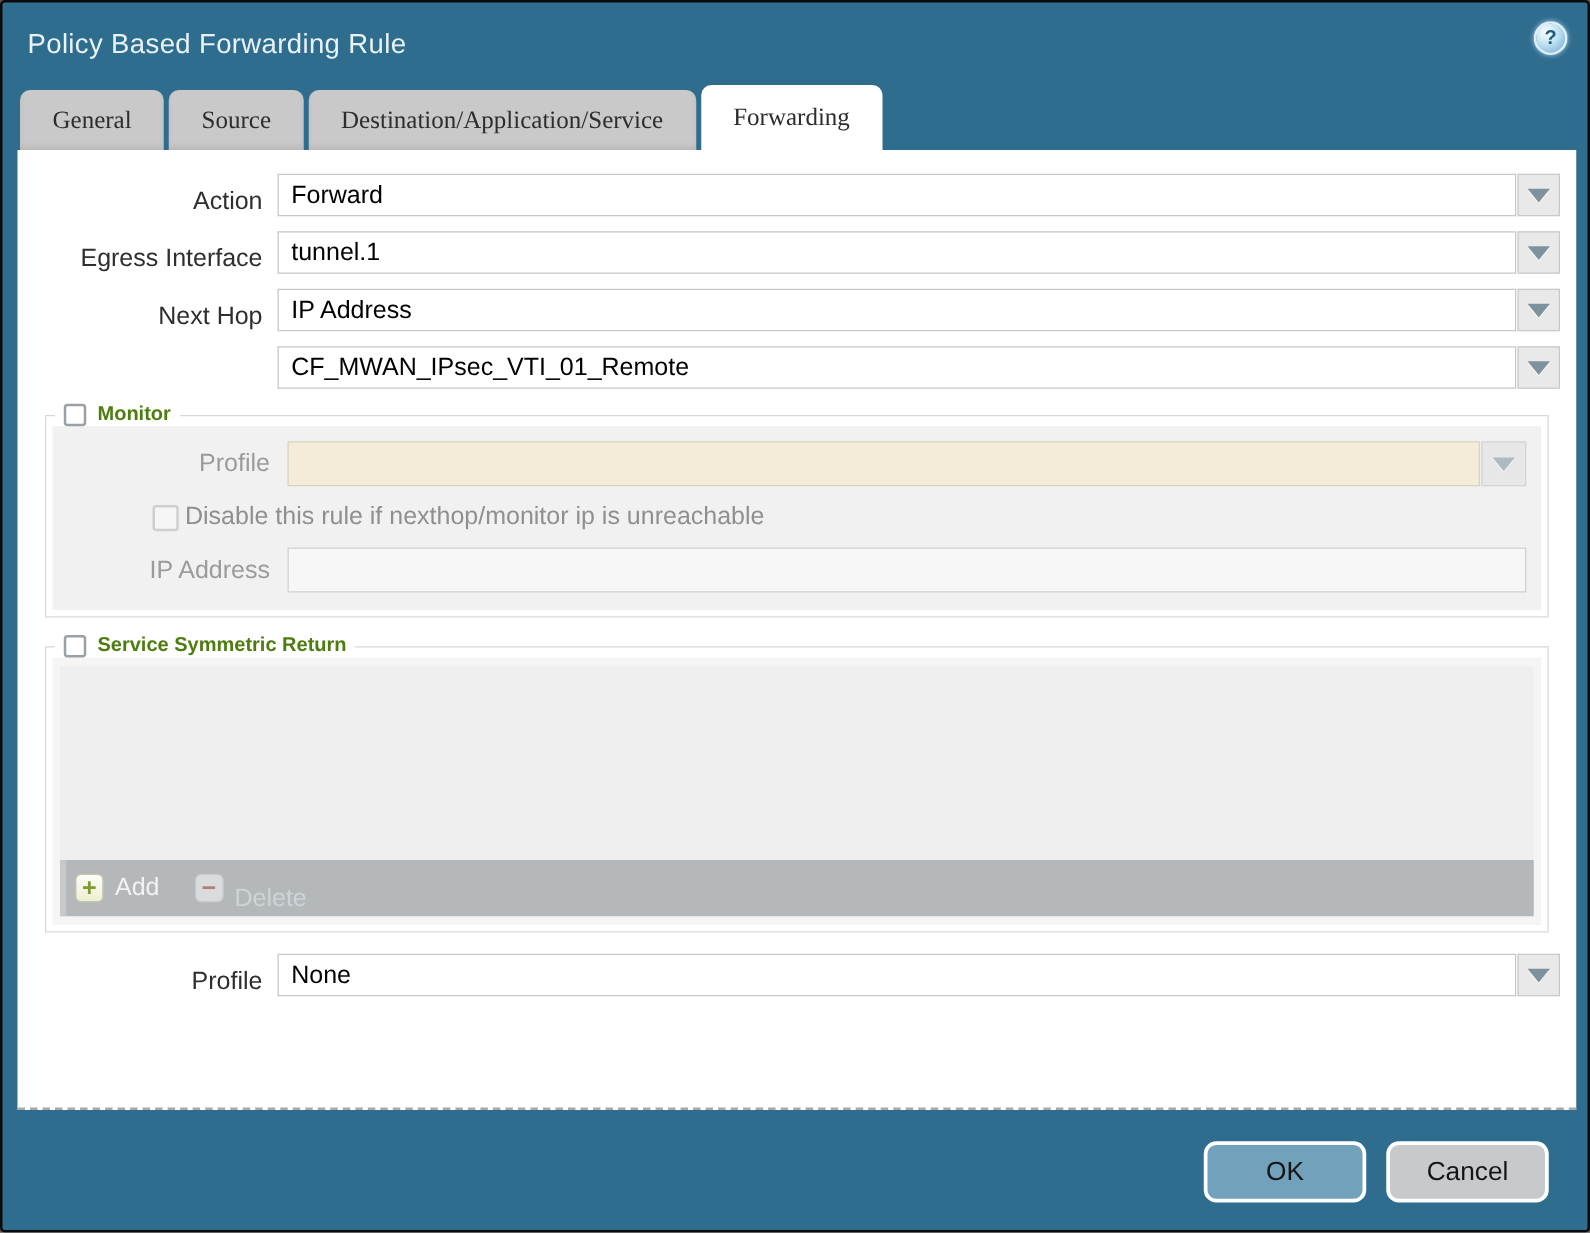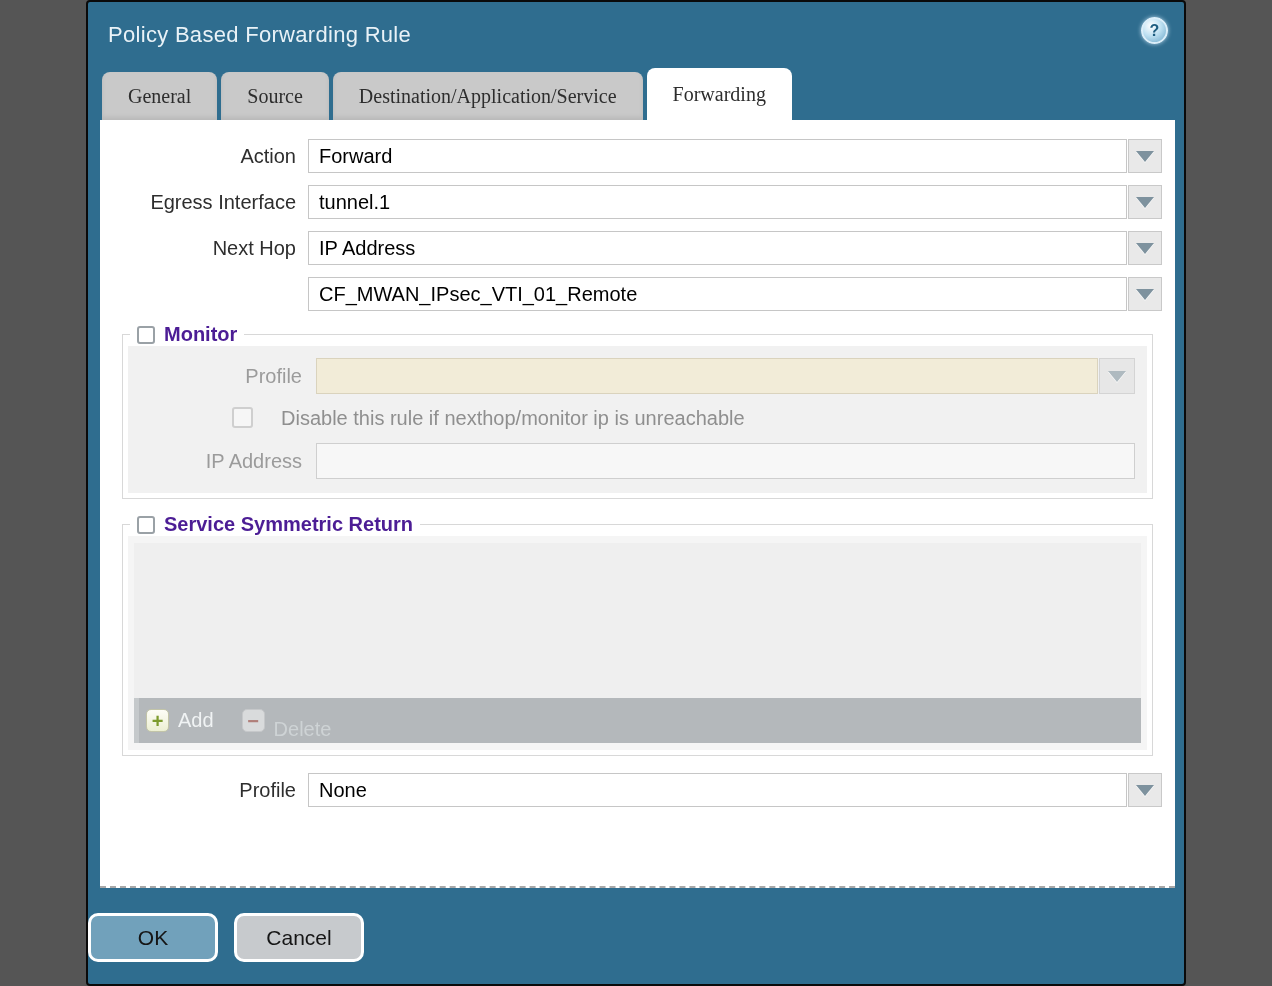--- a/index.html
+++ b/index.html
@@ -1,18 +1,18 @@
 <!DOCTYPE html>
 <html><head>
 <meta charset="utf-8">
 <style>
   * { box-sizing: border-box; }
   html,body { margin:0; padding:0; background:#555; font-family:"Liberation Sans", sans-serif; }
   .dialog {
-    width:1100px; height:986px; margin:0 auto;
+    width:1272px; height:986px; margin:0 auto;
     border:2px solid #0a0a0a; border-radius:4px;
     background:#2f6d8f; position:relative; overflow:hidden;
   }
 
   
   .titlebar { height:66px; display:flex; align-items:center; padding:0 20px; position:relative; }
   .title { color:#e9f2f7; font-size:22px; font-weight:400; letter-spacing:.3px; }
   .help {
     position:absolute; right:16px; top:15px; width:27px; height:27px; border-radius:50%;
     background: radial-gradient(circle at 35% 30%, #ffffff 0%, #bfe1f2 45%, #6aa6c8 100%);
@@ -28,52 +28,52 @@
     padding:0 26px; border-radius:8px 8px 0 0; cursor:pointer; white-space:nowrap;
     box-shadow: inset 0 -3px 4px rgba(0,0,0,.08);
   }
   .tab.active { background:#ffffff; height:52px; line-height:52px; box-shadow:none; }
 
   
   .content {
     background:#fff; margin:0 9px 0 12px; height:768px;
     padding-top:19px; border-bottom:2px dashed #a8a8a8; overflow:hidden;
   }
-  .row { display:flex; align-items:center; margin-bottom:12px; }
+  .row { display:flex; align-items:flex-end; margin-bottom:12px; }
   .row-label { width:208px; text-align:right; padding-right:12px; font-size:20px; color:#2e2e2e; flex-shrink:0; }
   .combo { flex:1; display:flex; margin-right:13px; }
   .combo-input {
     flex:1; height:34px; border:1px solid #c6c6c6; font-size:20px; padding:0 10px;
     color:#000; font-family:inherit; background:#fff; outline:none; min-width:0;
   }
   .combo-btn {
     width:34px; height:34px; background:#e9e9e9; border:1px solid #c9c9c9; margin-left:1px;
     display:flex; align-items:center; justify-content:center; cursor:pointer; padding:0; flex-shrink:0;
   }
   .tri { width:0; height:0; border-left:9px solid transparent; border-right:9px solid transparent;
          border-top:11px solid #7e929e; filter:drop-shadow(0 1px 0 rgba(255,255,255,.8)); }
   .tri.dis { border-top-color:#afbac0; }
 
   
   fieldset { border:1px solid #d8d8d8; margin:0 22px; padding:0 5px 5px 5px; }
   legend { display:flex; align-items:center; gap:9px; padding:0 7px; margin-left:2px;
-           font-size:20px; font-weight:bold; color:#4c1d95; }
+           font-size:16px; font-weight:bold; color:#4d7c0f; }
   .cb { width:18px; height:18px; background:#fff; border:2px solid #9aa1a6; border-radius:3px; cursor:pointer; flex-shrink:0; }
   .cb.dis { width:21px; height:21px; border-color:#cfcfcf; background:#f6f6f6; cursor:default; }
 
   .fs-body { background:#f1f1f1; padding:12px 0 14px 0; }
   .fs-row { display:flex; align-items:center; margin-bottom:13px; }
   .fs-row:last-child { margin-bottom:0; }
   .fs-label { width:188px; text-align:right; padding-right:14px; color:#9b9b9b; font-size:20px; flex-shrink:0; }
   .fs-combo { flex:1; display:flex; margin-right:12px; }
   .input-profile { background:#f2ecd8; border:1px solid #dad3bd; height:36px; }
   .btn-dis { background:#e7e7e7; border-color:#d4d4d4; cursor:default; height:36px; width:36px; }
   .input-plain { flex:1; height:36px; border:1px solid #cfcfcf; background:#f7f7f7; margin-right:12px;
                  font-size:20px; padding:0 10px; font-family:inherit; color:#555; outline:none; }
-  .disable-row { margin-left:104px; display:flex; align-items:flex-start; gap:28px; margin-bottom:13px; }
+  .disable-row { margin-left:80px; display:flex; align-items:flex-end; gap:5px; margin-bottom:13px; }
   .disable-text { color:#8f8f8f; font-size:20px; }
 
   
   .esr-body { background:#f5f5f5; padding:7px 6px; }
   .nh-header { height:45px; background:#b4b8bb; color:#e3e6e8; font-size:20px;
                display:flex; align-items:center; padding-left:16px; cursor:pointer;
                box-shadow: inset 5px 0 0 #c5c9cb; }
   .nh-rows { height:155px; background:#efefef; }
   .nh-footer { height:45px; background:#b4b8bb; display:flex; align-items:center; gap:28px;
                padding-left:12px; box-shadow: inset 5px 0 0 #c5c9cb; }
@@ -83,21 +83,21 @@
               justify-content:center; font-weight:bold; font-size:20px; line-height:1; }
   .tbl-btn.add .icon-box { background:linear-gradient(#fdfdf7,#ecefd2); border:1px solid #c2c4a8; color:#7d9b2e; }
   .tbl-btn.add .lbl { color:#f0f3f4; }
   .tbl-btn.del { cursor:default; }
   .tbl-btn.del .icon-box { background:#d9dbdc; border:1px solid #c6c8ca; color:#b07f7a; }
   .tbl-btn.del .lbl { color:#ced3d5;margin-top:18px; }
 
   .schedule-row { margin-top:17px; }
 
   
-  .footer-bar { display:flex; justify-content:flex-start; gap:16px; padding:25px 31px 0 0; }
+  .footer-bar { display:flex; justify-content:flex-end; gap:16px; padding:25px 31px 0 0; }
   .btn { width:130px; height:49px; border-radius:10px; border:3px solid #fff; font-size:21px;
          color:#151515; cursor:pointer; font-family:inherit; }
   .btn-ok { background:#71a1bb; }
   .btn-cancel { background:#c7cacd; }
 </style>
 </head>
 <body>
 
 <div class="dialog">
 

